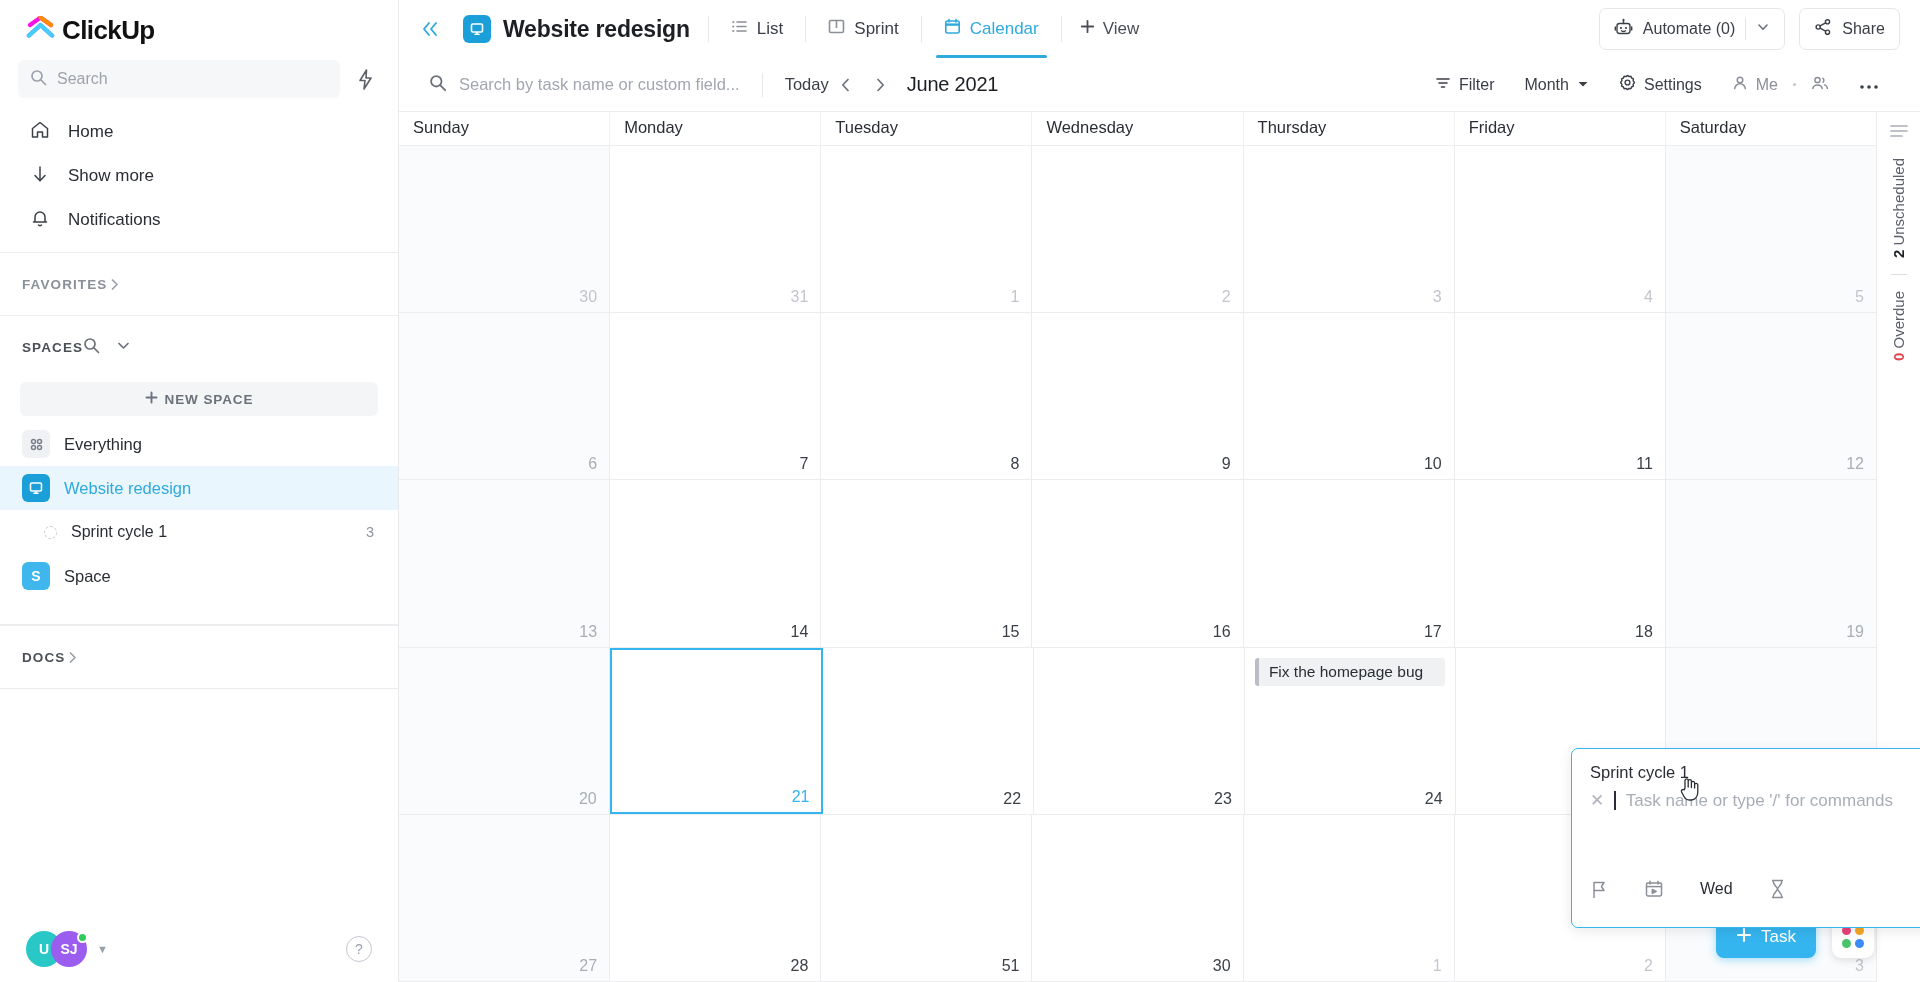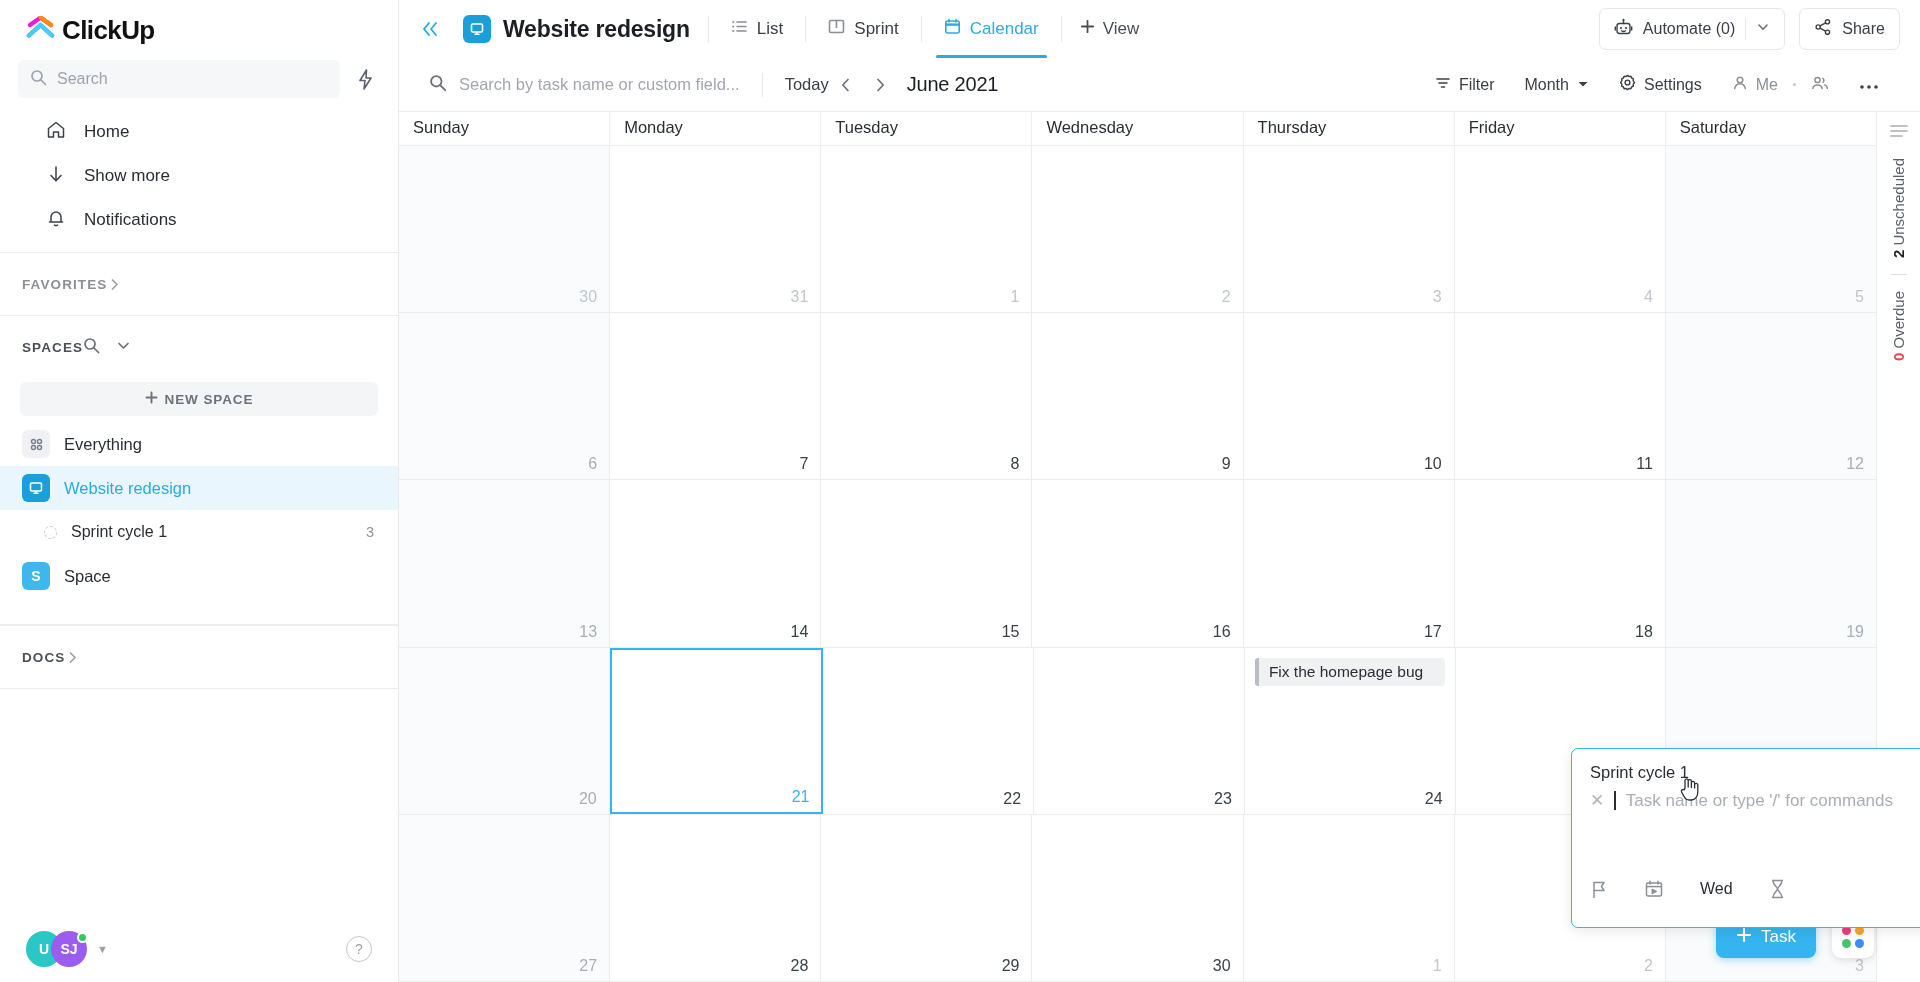--- a/index.html
+++ b/index.html
@@ -26,21 +26,21 @@
   .sb-search {
     flex: 1; height: 38px; background: #f6f7f9; border-radius: 6px;
     display: flex; align-items: center; padding: 0 12px; gap: 10px;
   }
   .sb-search .ph { color: #9ea2ad; font-size: 16px; }
   .bolt-btn { width: 30px; height: 34px; display: flex; align-items: center; justify-content: center; }
 
   .sb-nav { padding: 12px 0 10px 0; }
   .sb-nav-item {
     height: 44px; display: flex; align-items: center; gap: 18px;
-    padding: 0 46px; color: #2a2e34; font-size: 17px; cursor: pointer;
+    padding: 0 30px; color: #2a2e34; font-size: 17px; cursor: pointer;
   }
 
   .sb-div { height: 1px; background: #ededf0; }
 
   .sb-sect {
     height: 62px; display: flex; align-items: center; justify-content: flex-start;
     padding: 0 24px 0 22px; cursor: pointer;
   }
   .sb-sect-t { font-size: 13.5px; font-weight: 700; letter-spacing: 1.1px; color: #8a8f98; }
   .sb-sect.dark .sb-sect-t { color: #4b5057; }
@@ -663,21 +663,21 @@
               </div>
             </div>
             <div class="wk">
               <div class="cell we">
                 <span class="daynum">27</span>
               </div>
               <div class="cell">
                 <span class="daynum">28</span>
               </div>
               <div class="cell">
-                <span class="daynum">29</span>
+                <span class="daynum">51</span>
               </div>
               <div class="cell">
                 <span class="daynum">30</span>
               </div>
               <div class="cell other">
                 <span class="daynum">1</span>
               </div>
               <div class="cell other">
                 <span class="daynum">2</span>
               </div>

